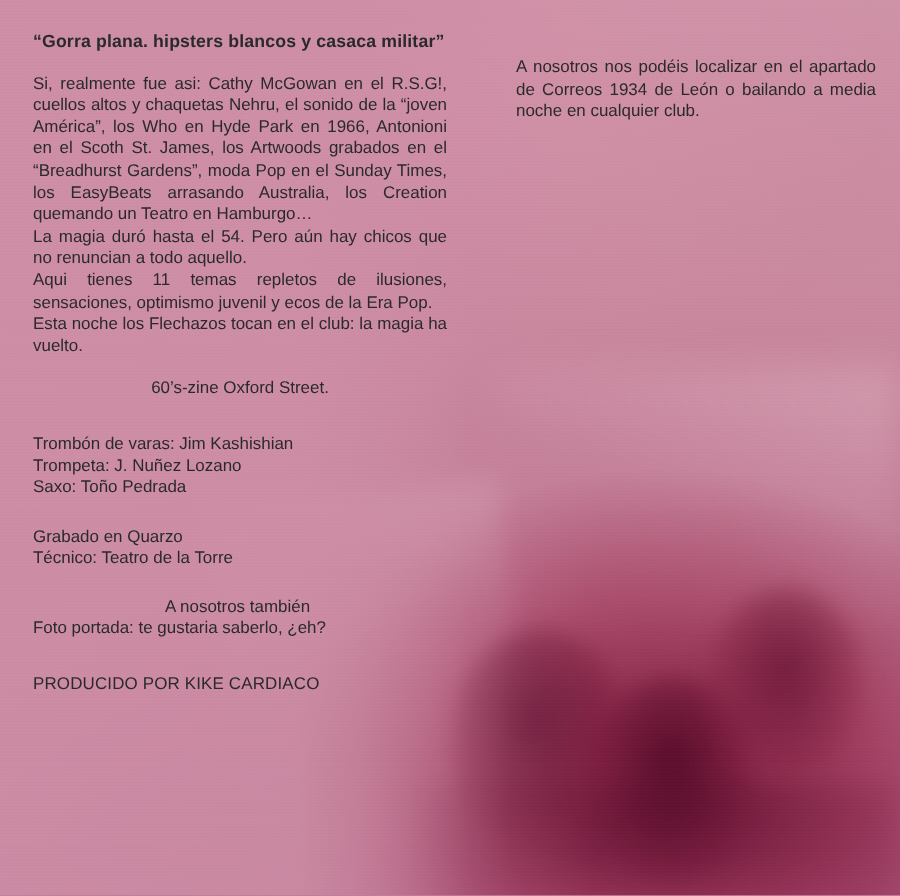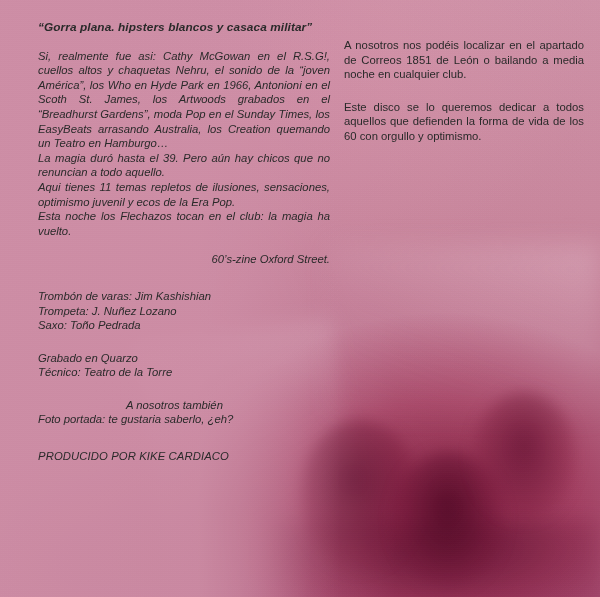--- a/index.html
+++ b/index.html
@@ -94,41 +94,40 @@
   }
 
   
   .col {
     position: absolute;
     color: #2a2a2a;
     font-size: 11.3px;
     line-height: 14.6px;
   }
   .col-left {
-    left: 38px;
+    left: 22px;
     top: 20px;
     width: 292px;
-    font-style: italic;
   }
   .col-right {
     left: 344px;
     top: 20px;
     width: 240px;
   }
   .title {
     font-weight: bold;
     font-size: 11.8px;
     margin: 0 0 14px 0;
     letter-spacing: 0.1px;
   }
   .para {
-    margin: 0 0 0 0;
+    margin: 0 16px 0 0;
     text-align: justify;
   }
-  .para.nj { text-align: right; }
+  .para.nj { text-align: center; }
   .gap-sm { height: 14px; }
   .gap-md { height: 18px; }
   .gap-lg { height: 22px; }
   .indent-line { padding-left: 88px; }
   .credits-line { margin: 0; }
   .producer {
     margin: 0;
     letter-spacing: 0.1px;
   }
   .rp {
@@ -150,21 +149,21 @@
   <div class="fig fig-head-b"></div>
   <div class="fig fig-head-c"></div>
   <div class="bg-veil"></div>
   <div class="text-scrim"></div>
   <div class="grain"></div>
 
   <div class="col col-left">
     <p class="title">“Gorra plana. hipsters blancos y casaca militar”</p>
 
     <p class="para">Si, realmente fue asi: Cathy McGowan en el R.S.G!, cuellos altos y chaquetas Nehru, el sonido de la “joven América”, los Who en Hyde Park en 1966, Antonioni en el Scoth St. James, los Artwoods grabados en el “Breadhurst Gardens”, moda Pop en el Sunday Times, los EasyBeats arrasando Australia, los Creation quemando un Teatro en Hamburgo…</p>
-    <p class="para">La magia duró hasta el 39. Pero aún hay chicos que no renuncian a todo aquello.</p>
+    <p class="para">La magia duró hasta el 54. Pero aún hay chicos que no renuncian a todo aquello.</p>
     <p class="para">Aqui tienes 11 temas repletos de ilusiones, sensaciones, optimismo juvenil y ecos de la Era Pop.</p>
     <p class="para">Esta noche los Flechazos tocan en el club: la magia ha vuelto.</p>
 
     <div class="gap-sm"></div>
     <p class="para nj">60’s-zine Oxford Street.</p>
 
     <div class="gap-lg"></div>
     <p class="credits-line">Trombón de varas: Jim Kashishian</p>
     <p class="credits-line">Trompeta: J. Nuñez Lozano</p>
     <p class="credits-line">Saxo: Toño Pedrada</p>
@@ -176,18 +175,17 @@
     <div class="gap-md"></div>
     <p class="credits-line indent-line">A nosotros también</p>
     <p class="credits-line">Foto portada: te gustaria saberlo, ¿eh?</p>
 
     <div class="gap-lg"></div>
     <p class="producer">PRODUCIDO POR KIKE CARDIACO</p>
   </div>
 
   <div class="col col-right">
     <div class="gap-md"></div>
-    <p class="rp">A nosotros nos podéis localizar en el apartado de Correos 1851 de León o bailando a media noche en cualquier club.</p>
+    <p class="rp">A nosotros nos podéis localizar en el apartado de Correos 1934 de León o bailando a media noche en cualquier club.</p>
     <div class="gap-md"></div>
-    <p class="rp">Este disco se lo queremos dedicar a todos aquellos que defienden la forma de vida de los 60 con orgullo y optimismo.</p>
   </div>
 
 </div>
 
 </body></html>

